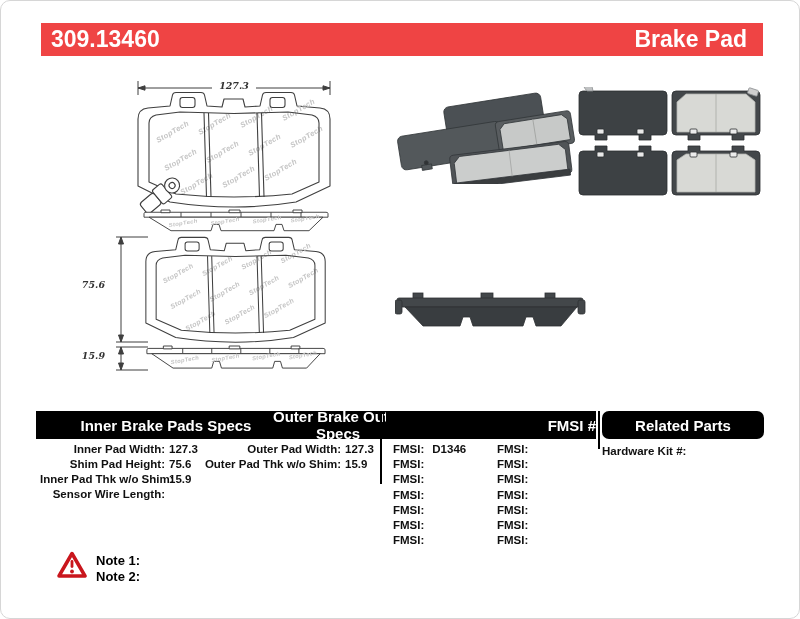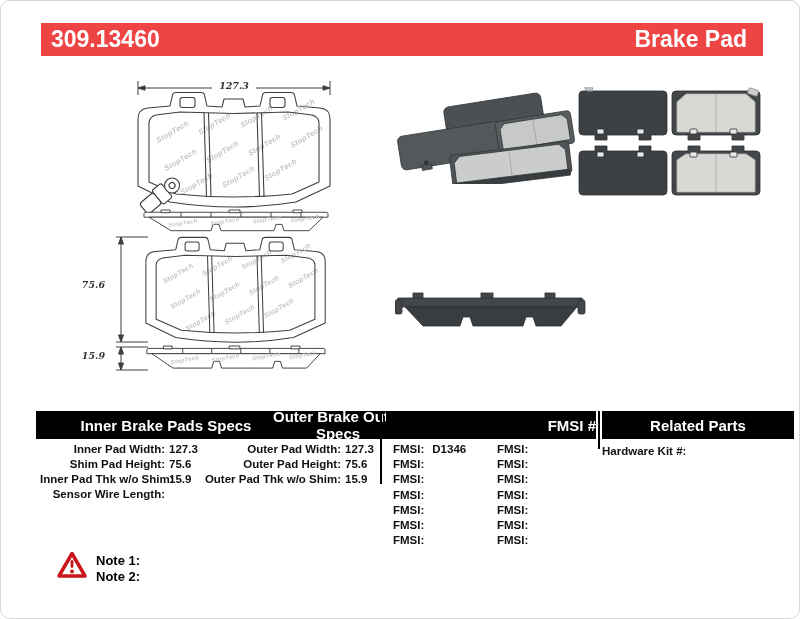--- a/index.html
+++ b/index.html
@@ -16,21 +16,21 @@
   .dim-label{position:absolute;font-family:"DejaVu Serif",serif;font-style:italic;
         font-weight:bold;font-size:9.5px;color:#333;}
   #dim-width{left:211px;top:79px;width:44px;text-align:center;background:#fff;}
   #dim-height{left:70px;top:278px;width:34px;text-align:right;}
   #dim-thk{left:70px;top:349px;width:34px;text-align:right;}
   .thead{position:absolute;top:410px;height:28px;background:#000;color:#fff;font-weight:bold;
         font-size:15px;display:flex;align-items:center;justify-content:center;}
   #thead-specs{left:35px;width:344px;padding-left:44px;}
   #thead-specs span{display:block;width:50%;text-align:center;}
   #thead-fmsi{left:385px;width:210px;justify-content:flex-end;}
-  #thead-related{left:601px;width:192px;}
+  #thead-related{left:601px;width:162px;border-radius:7px;}
   .vdiv{position:absolute;width:2px;background:#000;}
   #vdiv-1{left:379px;top:410px;height:73px;}
   #vdiv-2{left:597px;top:410px;height:38px;}
   .specs-col{position:absolute;top:441px;font-size:11.5px;font-weight:bold;color:#101010;}
   .spec-row{height:15px;line-height:15px;white-space:nowrap;}
   .spec-label{display:inline-block;text-align:right;}
   #inner-specs{left:39px;}
   #inner-specs .spec-label{width:125px;}
   #outer-specs{left:198px;}
   #outer-specs .spec-label{width:142px;}
@@ -237,21 +237,20 @@
 
   <div class="specs-col" id="inner-specs">
     <div class="spec-row"><span class="spec-label">Inner Pad Width:</span><span class="spec-value">127.3</span></div>
     <div class="spec-row"><span class="spec-label">Shim Pad Height:</span><span class="spec-value">75.6</span></div>
     <div class="spec-row"><span class="spec-label">Inner Pad Thk w/o Shim:</span><span class="spec-value">15.9</span></div>
     <div class="spec-row"><span class="spec-label">Sensor Wire Length:</span><span class="spec-value"></span></div>
   </div>
 
   <div class="specs-col" id="outer-specs">
     <div class="spec-row"><span class="spec-label">Outer Pad Width:</span><span class="spec-value">127.3</span></div>
-    <div class="spec-row"><span class="spec-label">Outer Pad Height:</span><span class="spec-value">75.6</span></div>
     <div class="spec-row"><span class="spec-label">Outer Pad Thk w/o Shim:</span><span class="spec-value">15.9</span></div>
   </div>
 
   <div class="fmsi-col" id="fmsi-left">
     <div class="fmsi-row"><span>FMSI:</span><span class="fmsi-v">D1346</span></div>
     <div class="fmsi-row"><span>FMSI:</span><span class="fmsi-v"></span></div>
     <div class="fmsi-row"><span>FMSI:</span><span class="fmsi-v"></span></div>
     <div class="fmsi-row"><span>FMSI:</span><span class="fmsi-v"></span></div>
     <div class="fmsi-row"><span>FMSI:</span><span class="fmsi-v"></span></div>
     <div class="fmsi-row"><span>FMSI:</span><span class="fmsi-v"></span></div>

